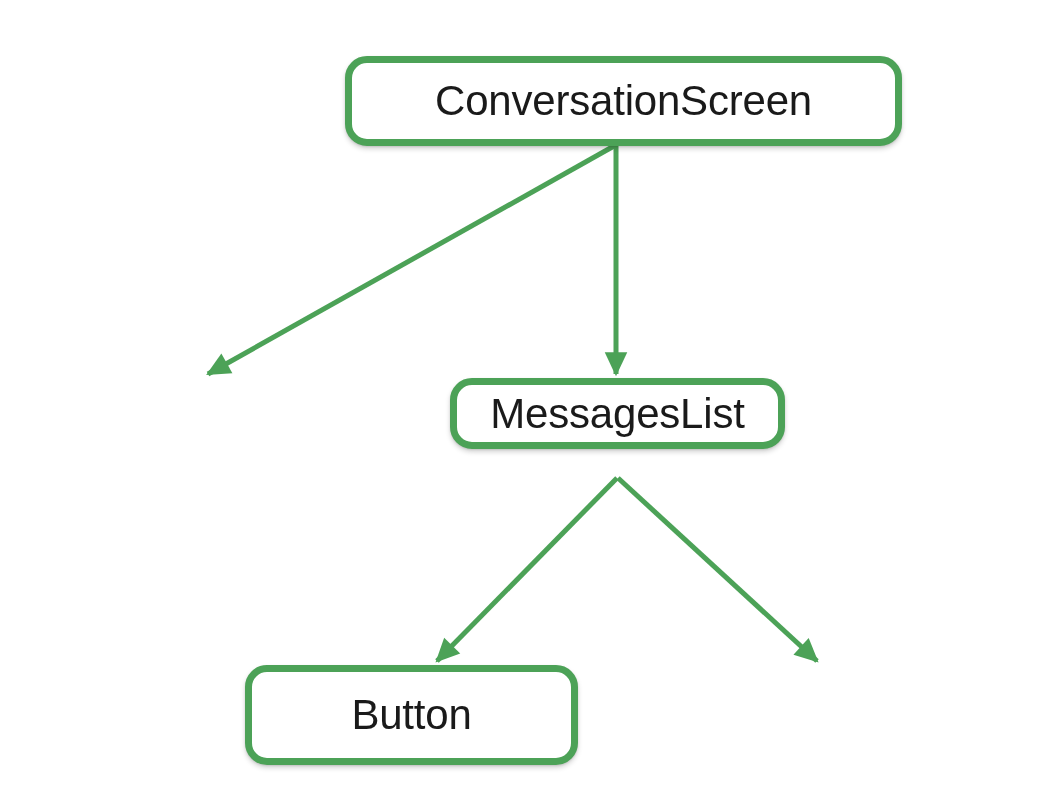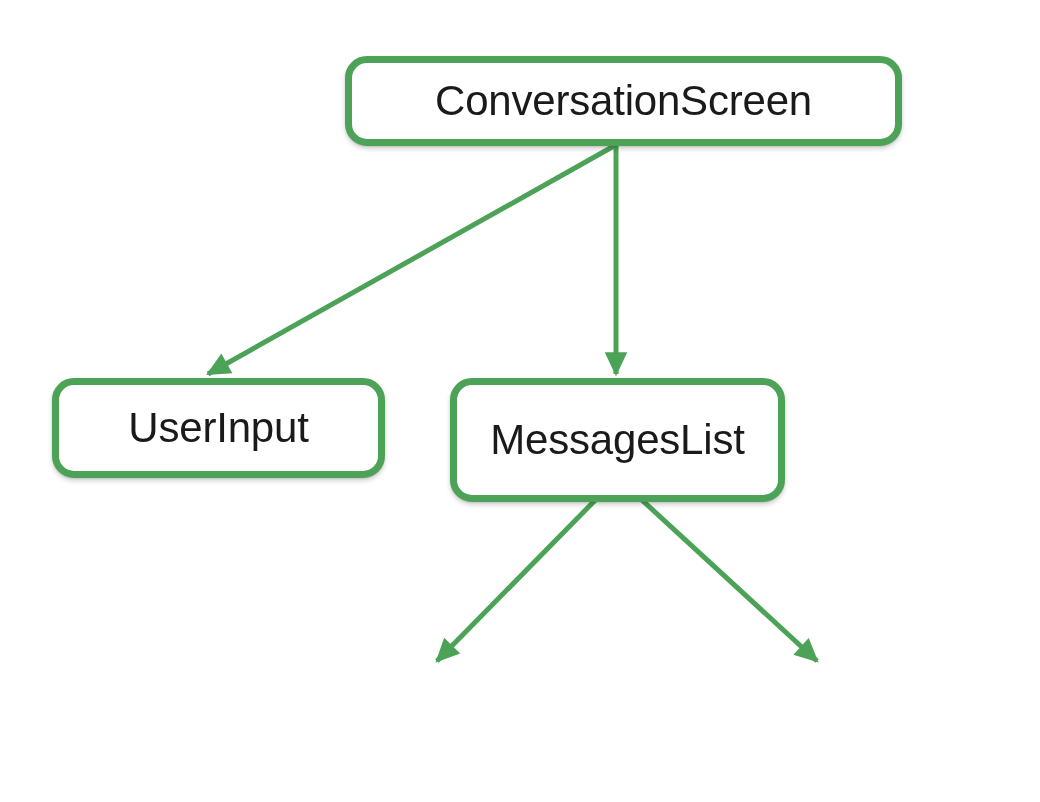--- a/index.html
+++ b/index.html
@@ -38,21 +38,21 @@
   .node-label {
     font-size: 42px;
     line-height: 1;
     color: #1a1a1a;
     letter-spacing: -0.2px;
     white-space: nowrap;
     font-weight: 400;
   }
   #node-conversationscreen { left: 345px; top: 56px;  width: 557px; height: 90px; }
   #node-userinput         { left: 52px;  top: 378px; width: 333px; height: 100px; }
-  #node-messageslist      { left: 450px; top: 378px; width: 335px; height: 124px; }
+  #node-messageslist      { left: 450px; top: 378px; width: 335px; height: 71px; }
   #node-button            { left: 245px; top: 665px; width: 333px; height: 100px; }
   #node-lazycolumn        { left: 667px; top: 665px; width: 333px; height: 100px; }
 </style>
 </head>
 <body>
 
 <div id="canvas">
 
   <svg id="edge-layer" viewBox="0 0 1040 802" width="1040" height="802" xmlns="http://www.w3.org/2000/svg">
     <defs>
@@ -66,23 +66,23 @@
       <line x1="616" y1="146" x2="616" y2="374" marker-end="url(#arrow-solid)"></line>
       <line x1="617" y1="478" x2="437" y2="661" marker-end="url(#arrow-solid)"></line>
       <line x1="618" y1="478" x2="817" y2="661" marker-end="url(#arrow-solid)"></line>
     </g>
   </svg>
 
   <div class="node" id="node-conversationscreen">
     <span class="node-label">ConversationScreen</span>
   </div>
 
-  <div class="node" id="node-userinput">
-    <span class="node-label">UserInput</span>
-  </div>
 
   <div class="node" id="node-messageslist">
     <span class="node-label">MessagesList</span>
   </div>
 
+  <div class="node" id="node-button">
+    <span class="node-label">Button</span>
+  </div>
 
 
 </div>
 
 </body></html>

